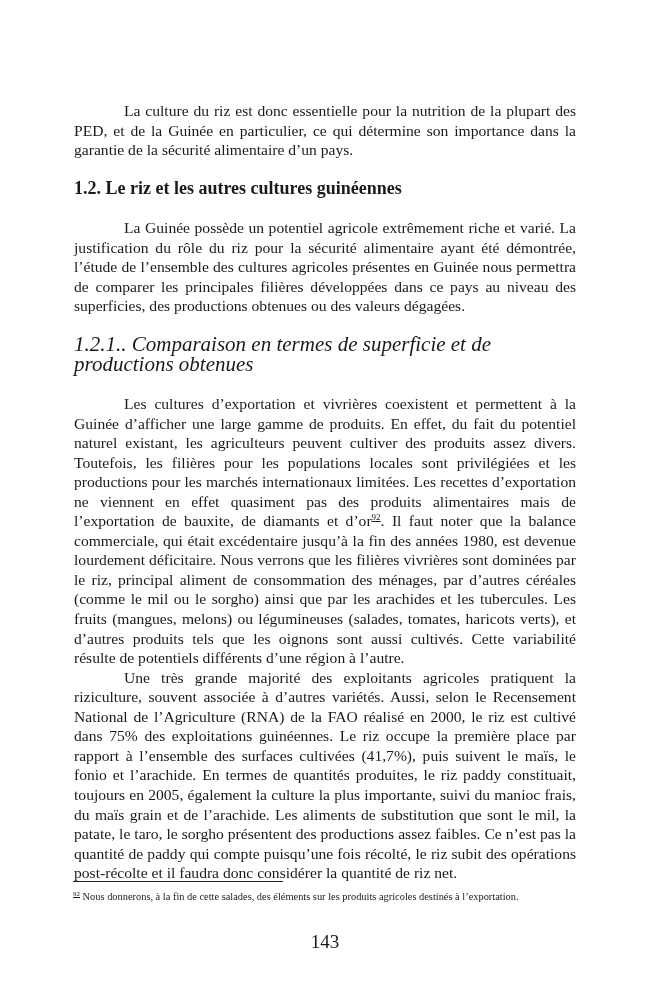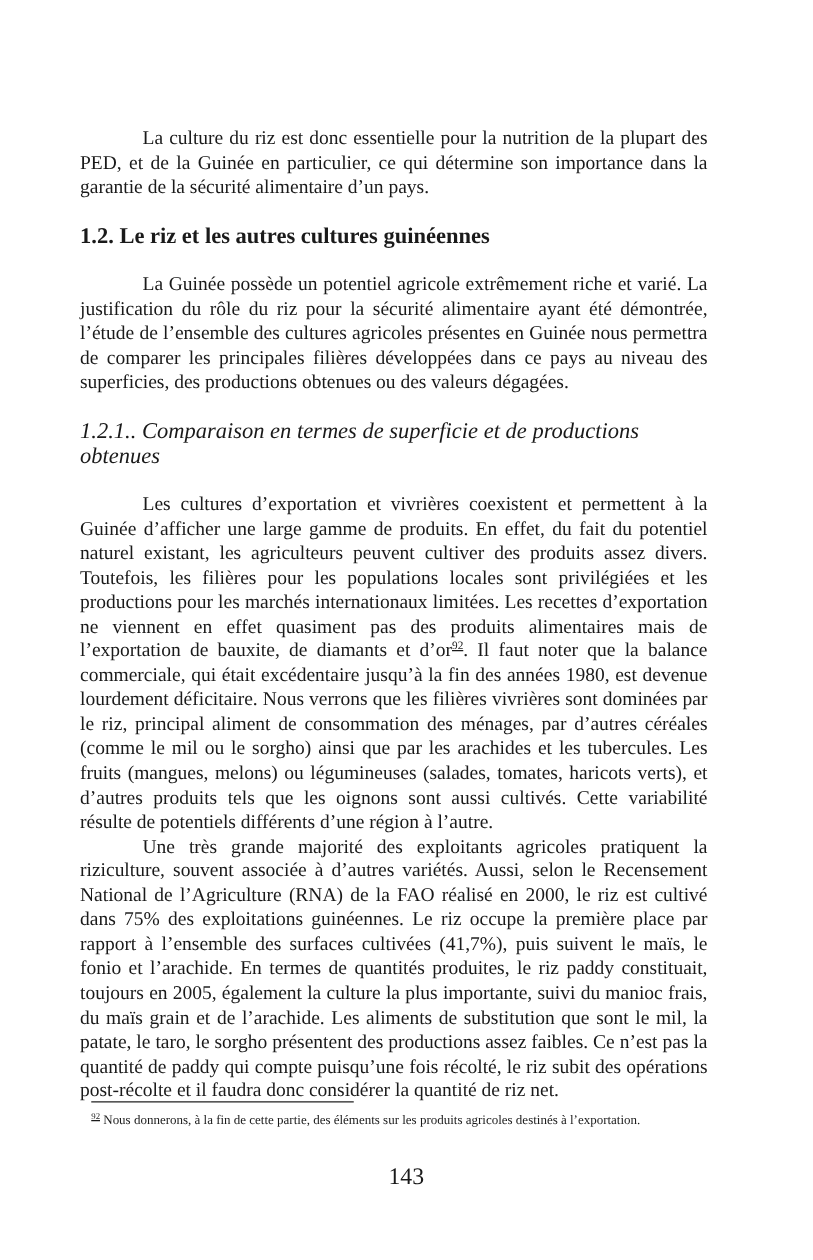--- a/index.html
+++ b/index.html
@@ -1,23 +1,23 @@
 <!DOCTYPE html>
 <html><head>
 <meta charset="utf-8">
 <style>
   html, body { margin: 0; padding: 0; background: #ffffff; }
   body { width: 650px; height: 1008px; position: relative; overflow: hidden;
          font-family: "Liberation Serif", "DejaVu Serif", serif; color: #1a1a1a; }
-  .page { position: absolute; left: 64px; top: 101px; width: 502px; }
+  .page { position: absolute; left: 74px; top: 101px; width: 502px; }
   p { margin: 0; font-size: 15.6px; line-height: 19.55px; text-align: justify; }
   .indent { text-indent: 50px; }
   .gap { height: 19.5px; }
   h2 { margin: 0; font-size: 18px; line-height: 19.55px; font-weight: bold; }
-  h3 { margin: 0; font-size: 18px; line-height: 19.55px; font-weight: normal; font-style: italic; }
+  h3 { margin: 0; font-size: 21px; line-height: 19.55px; font-weight: normal; font-style: italic; }
   sup { font-size: 9px; line-height: 0; vertical-align: 6px; text-decoration: underline; }
   .fn-rule { position: absolute; left: 73px; top: 881px; width: 210px; height: 1px; background: #222; }
   .footnote { position: absolute; left: 73px; top: 890px; width: 520px; font-size: 10.4px; line-height: 13px; white-space: nowrap; }
   .footnote sup { font-size: 7px; vertical-align: 4px; }
   .page-number { position: absolute; left: 0; width: 650px; top: 933px; text-align: center; font-size: 19px; line-height: 18px; }
 </style>
 </head>
 <body>
 
 <div class="page">
@@ -27,15 +27,15 @@
   <div class="gap"></div>
   <p class="indent">La Guinée possède un potentiel agricole extrêmement riche et varié. La justification du rôle du riz pour la sécurité alimentaire ayant été démontrée, l’étude de l’ensemble des cultures agricoles présentes en Guinée nous permettra de comparer les principales filières développées dans ce pays au niveau des superficies, des productions obtenues ou des valeurs dégagées.</p>
   <div class="gap"></div>
   <h3>1.2.1.. Comparaison en termes de superficie et de productions obtenues</h3>
   <div class="gap"></div>
   <p class="indent"><span>Les cultures d’exportation et vivrières coexistent et permettent à la Guinée d’afficher une large gamme de produits. En effet, du fait du potentiel naturel existant, les agriculteurs peuvent cultiver des produits assez divers. Toutefois, les filières pour les populations locales sont privilégiées et les productions pour les marchés internationaux limitées. Les recettes d’exportation ne viennent en effet quasiment pas des produits alimentaires mais de l’exportation de bauxite, de diamants et d’or</span><sup>92</sup><span>. Il faut noter que la balance commerciale, qui était excédentaire jusqu’à la fin des années 1980, est devenue lourdement déficitaire. Nous verrons que les filières vivrières sont dominées par le riz, principal aliment de consommation des ménages, par d’autres céréales (comme le mil ou le sorgho) ainsi que par les arachides et les tubercules. Les fruits (mangues, melons) ou légumineuses (salades, tomates, haricots verts), et d’autres produits tels que les oignons sont aussi cultivés. Cette variabilité résulte de potentiels différents d’une région à l’autre.</span></p>
   <p class="indent">Une très grande majorité des exploitants agricoles pratiquent la riziculture, souvent associée à d’autres variétés. Aussi, selon le Recensement National de l’Agriculture (RNA) de la FAO réalisé en 2000, le riz est cultivé dans 75% des exploitations guinéennes. Le riz occupe la première place par rapport à l’ensemble des surfaces cultivées (41,7%), puis suivent le maïs, le fonio et l’arachide. En termes de quantités produites, le riz paddy constituait, toujours en 2005, également la culture la plus importante, suivi du manioc frais, du maïs grain et de l’arachide. Les aliments de substitution que sont le mil, la patate, le taro, le sorgho présentent des productions assez faibles. Ce n’est pas la quantité de paddy qui compte puisqu’une fois récolté, le riz subit des opérations post-récolte et il faudra donc considérer la quantité de riz net.</p>
 </div>
 
 <div class="fn-rule"></div>
-<div class="footnote"><sup>92</sup><span> Nous donnerons, à la fin de cette partie, des éléments sur les produits agricoles destinés à l’exportation.</span></div>
+<div class="footnote"><sup>92</sup><span> Nous donnerons, à la fin de cette salades, des éléments sur les produits agricoles destinés à l’exportation.</span></div>
 
 <div class="page-number">143</div>
 
 </body></html>

